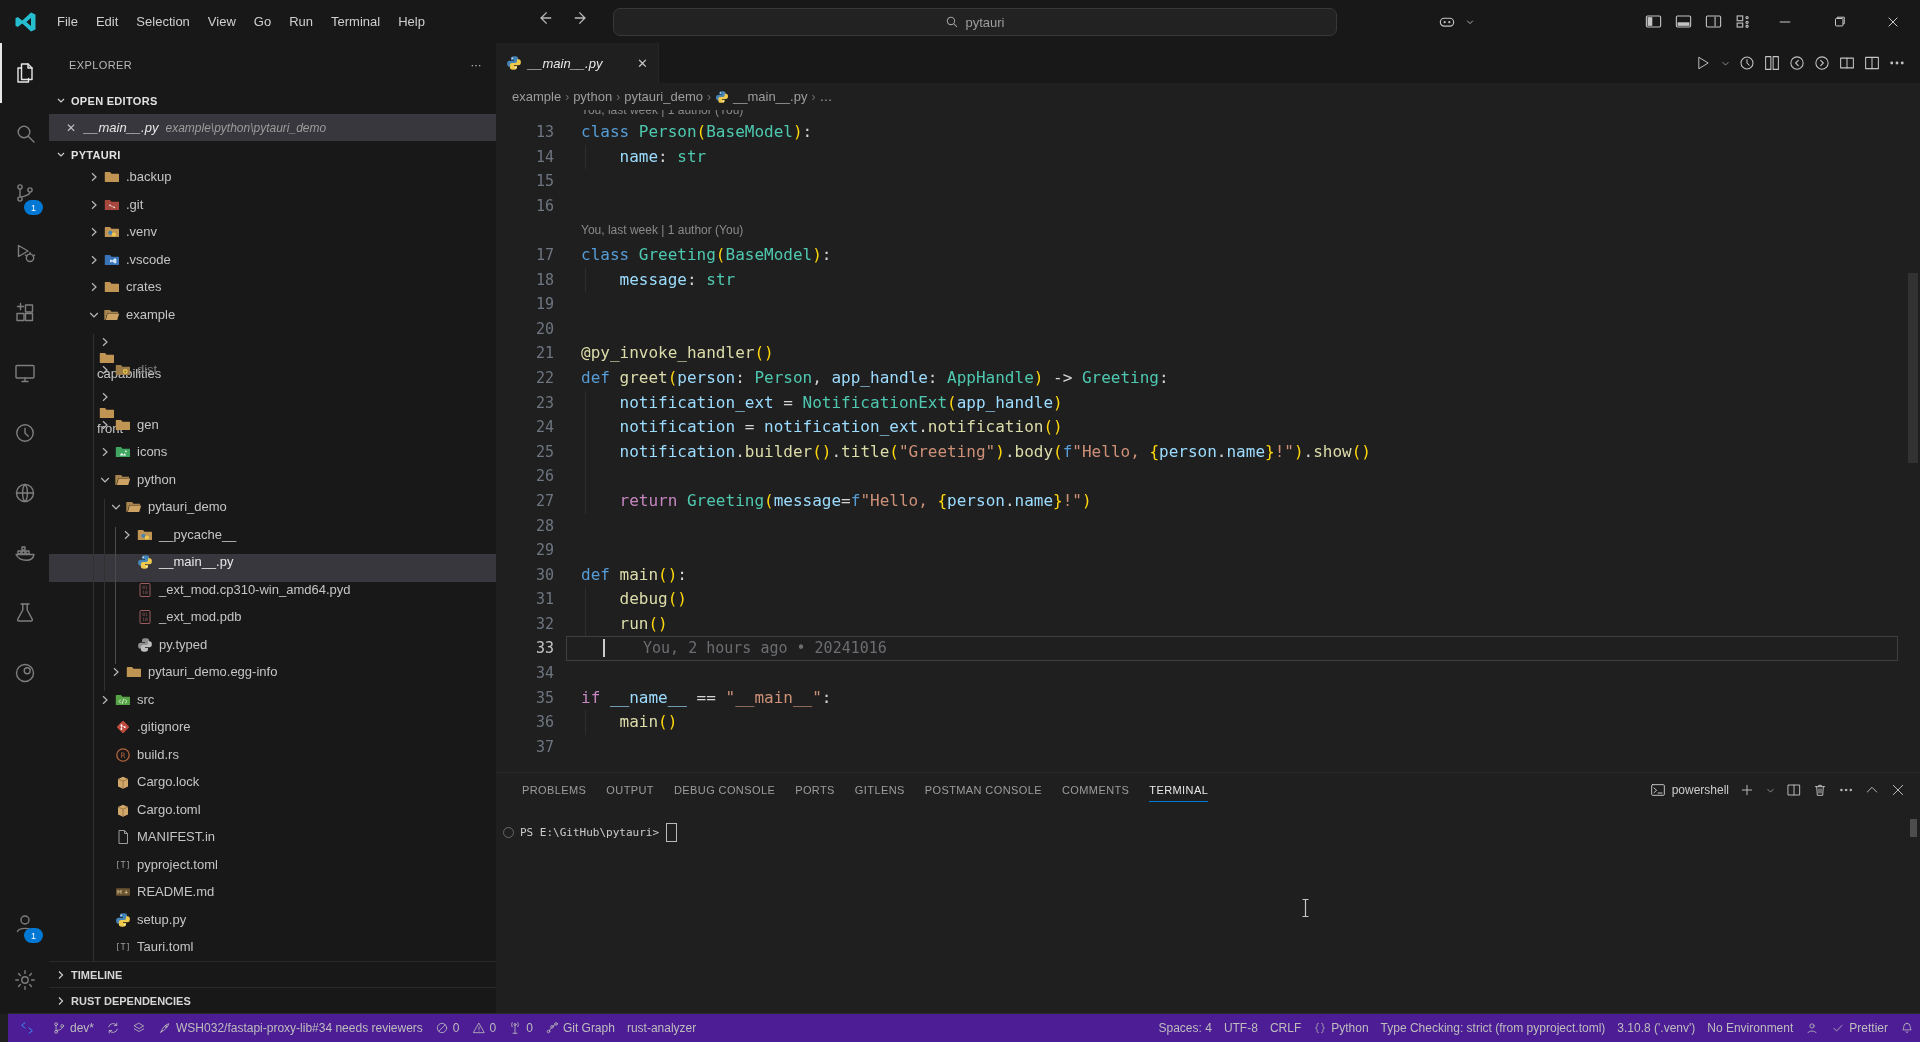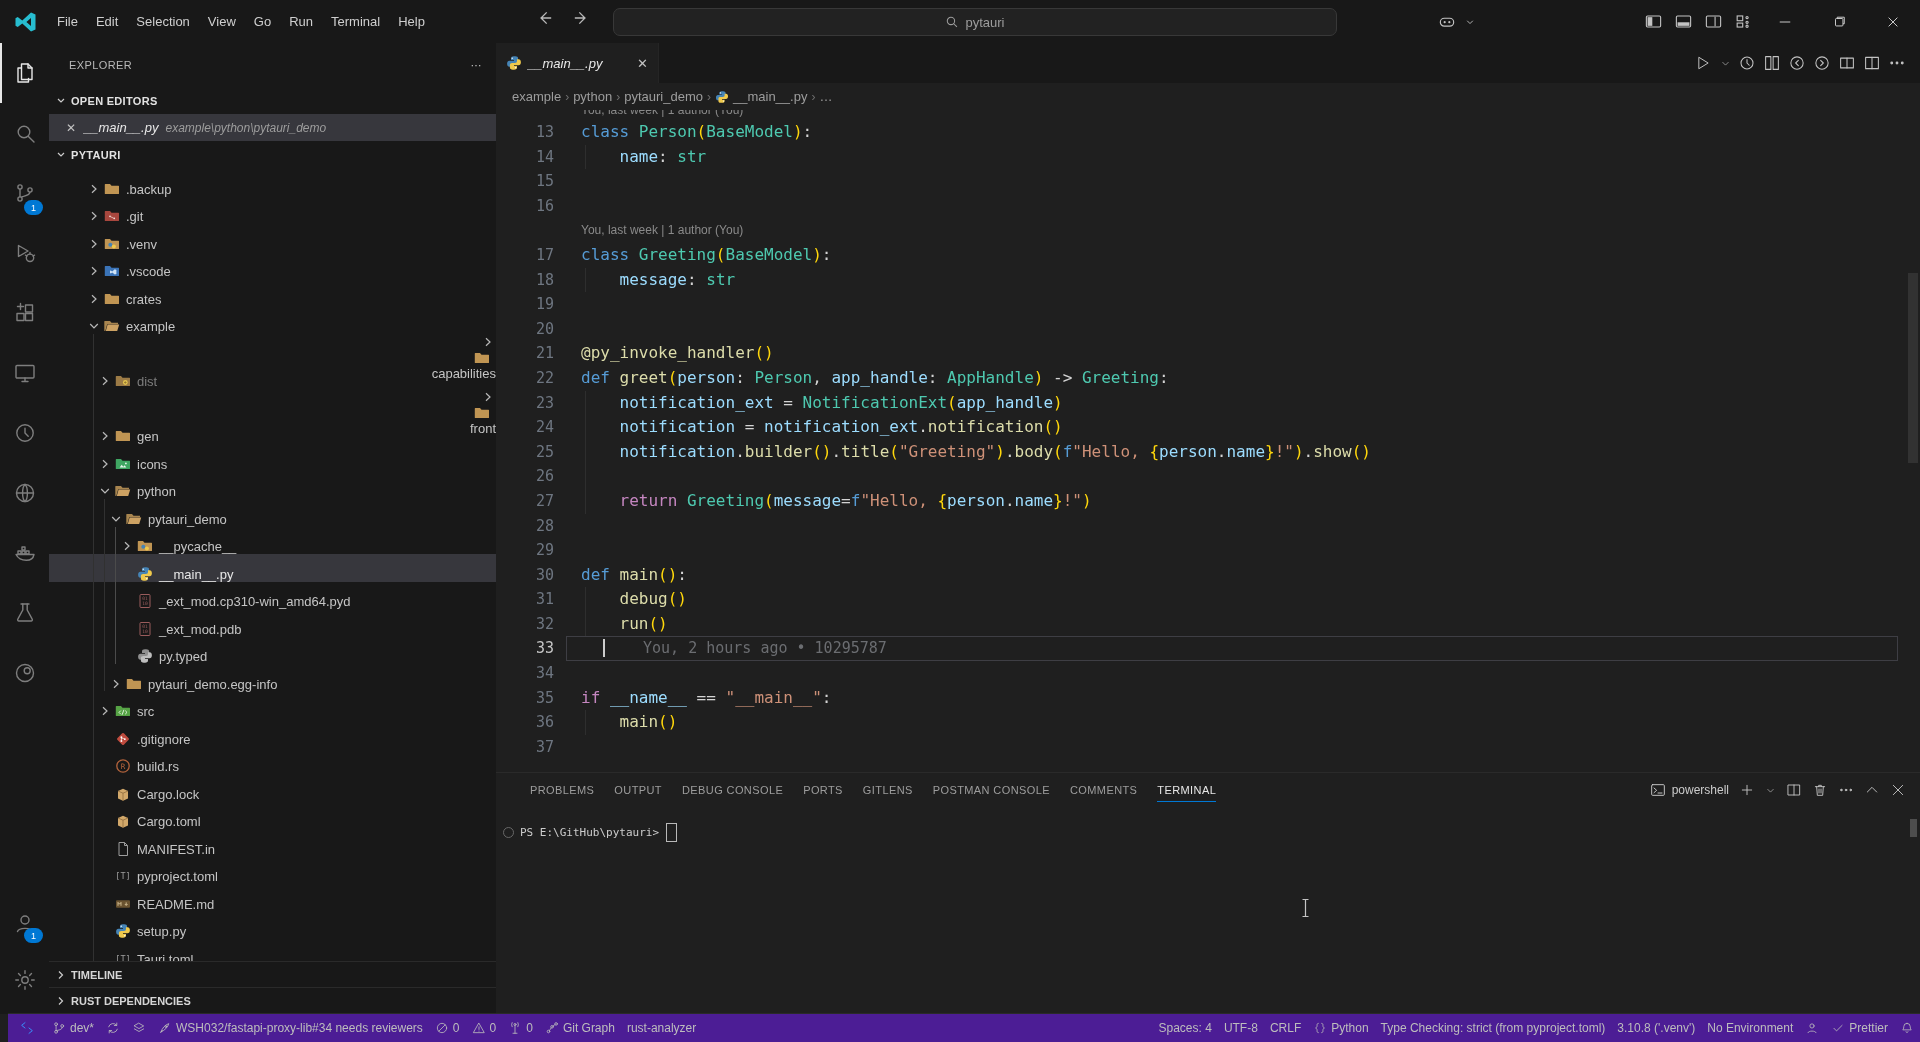--- a/index.html
+++ b/index.html
@@ -38,21 +38,21 @@
           padding-left:4px;letter-spacing:.3px}
   .sb-sec svg{width:16px;height:16px;margin-right:2px}
   #sec-openeditors{position:absolute;left:0;top:44px;width:100%}
   .oe-row{position:absolute;left:0;top:71px;width:100%;height:27px;background:#37373d;display:flex;
           align-items:center;padding-left:14px;box-sizing:border-box}
   .oe-row .fname{font-size:13px;color:#e7e7e7;font-style:italic;margin:0 7px 0 5px}
   .oe-row .fdesc{font-size:12px;color:#9d9d9d;font-style:italic;white-space:nowrap;overflow:hidden}
   .oe-row .closex{color:#c3c3c3;font-size:12px;width:16px;text-align:center}
   #sec-root{position:absolute;left:0;top:98px;width:100%}
   #tree{position:absolute;left:0;top:126px;right:0;bottom:53px;overflow:hidden}
-  .trow{position:relative;height:27.5px;display:flex;align-items:flex-end;font-size:13px;color:#c5c5c5;
+  .trow{position:relative;height:27.5px;display:flex;align-items:flex-start;font-size:13px;color:#c5c5c5;
         box-sizing:border-box;white-space:nowrap}
   .trow.sel{background:#37373d;color:#e7e7e7}
   .trow.dim{color:#7d7d7d}
   .trow .chev{width:16px;height:16px;flex:none;color:#c3c3c3}
   .trow .ticon{width:16px;height:16px;flex:none;margin:0 6px 0 2px}
   .guide{position:absolute;width:1px;background:#313131}
   .guide.hl{background:#4b4b4b}
   .sb-bottom{position:absolute;left:0;width:100%;height:27px;border-top:1px solid #2a2a2a;
              display:flex;align-items:center;font-size:11px;font-weight:bold;color:#d6d6d6;padding-left:4px;box-sizing:border-box}
   .sb-bottom svg{width:16px;height:16px;margin-right:2px}
@@ -82,21 +82,21 @@
   .crow.g::before{content:'';position:absolute;left:89px;top:0;bottom:0;width:1px;background:#2e2e2e}
   .crow.lens .ct{font-family:"Liberation Sans",sans-serif;font-size:12px;color:#8a8a8a}
   .crow.cur::after{content:'';position:absolute;left:70px;right:8px;top:0;bottom:0;border:1px solid #3e3e44}
   .caret{position:absolute;left:107px;top:3px;width:1.5px;height:18px;background:#cccccc}
   .blame{position:absolute;left:147px;color:#6b6d71;font-size:15px}
   .kw{color:#569cd6}.ctl{color:#c586c0}.typ{color:#4ec9b0}.fn{color:#dcdcaa}.var{color:#9cdcfe}
   .str{color:#ce9178}.pun{color:#d4d4d4}.pln{color:#d4d4d4}.b1{color:#ffd70b}
   #edscroll{position:absolute;right:2px;top:230px;width:10px;height:190px;background:rgba(120,120,120,.22)}
   
   #panel{position:absolute;left:496px;top:772px;right:0;bottom:28px;background:#1f1f1f;border-top:1px solid #2a2a2a}
-  #paneltabs{position:absolute;left:8px;top:0;right:0;height:34px;display:flex;align-items:center;padding-left:16px}
+  #paneltabs{position:absolute;left:0;top:0;right:0;height:34px;display:flex;align-items:center;padding-left:16px}
   .ptab{font-size:11px;letter-spacing:.4px;color:#9d9d9d;padding:0 10px;height:100%;display:flex;align-items:center;position:relative}
   .ptab.active{color:#e7e7e7}
   .ptab.active::after{content:'';position:absolute;left:10px;right:10px;bottom:5px;height:1px;background:#0078d4}
   #panelactions{margin-left:auto;display:flex;align-items:center;gap:10px;padding-right:14px;color:#c3c3c3}
   #panelactions svg{width:16px;height:16px}
   #shell-label{display:flex;align-items:center;gap:6px;font-size:12px;color:#cccccc}
   #termbody{position:absolute;left:0;top:34px;right:0;bottom:0;font-family:"DejaVu Sans Mono",monospace;
             font-size:11px;color:#cccccc}
   #termline{position:absolute;left:24px;top:16px;display:flex;align-items:center}
   #termdeco{position:absolute;left:7px;top:20px;width:9px;height:9px;border:1px solid #686868;border-radius:50%}
@@ -830,21 +830,21 @@
           <div class="crow g"><span class="ln">23</span><span class="ct"><span class="pln">    </span><span class="var">notification_ext</span><span class="pun"> = </span><span class="typ">NotificationExt</span><span class="b1">(</span><span class="var">app_handle</span><span class="b1">)</span></span></div>
           <div class="crow g"><span class="ln">24</span><span class="ct"><span class="pln">    </span><span class="var">notification</span><span class="pun"> = </span><span class="var">notification_ext</span><span class="pun">.</span><span class="fn">notification</span><span class="b1">()</span></span></div>
           <div class="crow g"><span class="ln">25</span><span class="ct"><span class="pln">    </span><span class="var">notification</span><span class="pun">.</span><span class="fn">builder</span><span class="b1">()</span><span class="pun">.</span><span class="fn">title</span><span class="b1">(</span><span class="str">"Greeting"</span><span class="b1">)</span><span class="pun">.</span><span class="fn">body</span><span class="b1">(</span><span class="kw">f</span><span class="str">"Hello, </span><span class="b1">{</span><span class="var">person</span><span class="pun">.</span><span class="var">name</span><span class="b1">}</span><span class="str">!"</span><span class="b1">)</span><span class="pun">.</span><span class="fn">show</span><span class="b1">()</span></span></div>
           <div class="crow g"><span class="ln">26</span><span class="ct"></span></div>
           <div class="crow g"><span class="ln">27</span><span class="ct"><span class="pln">    </span><span class="ctl">return </span><span class="typ">Greeting</span><span class="b1">(</span><span class="var">message</span><span class="pun">=</span><span class="kw">f</span><span class="str">"Hello, </span><span class="b1">{</span><span class="var">person</span><span class="pun">.</span><span class="var">name</span><span class="b1">}</span><span class="str">!"</span><span class="b1">)</span></span></div>
           <div class="crow"><span class="ln">28</span><span class="ct"></span></div>
           <div class="crow"><span class="ln">29</span><span class="ct"></span></div>
           <div class="crow"><span class="ln">30</span><span class="ct"><span class="kw">def </span><span class="fn">main</span><span class="b1">()</span><span class="pun">:</span></span></div>
           <div class="crow g"><span class="ln">31</span><span class="ct"><span class="pln">    </span><span class="fn">debug</span><span class="b1">()</span></span></div>
           <div class="crow g"><span class="ln">32</span><span class="ct"><span class="pln">    </span><span class="fn">run</span><span class="b1">()</span></span></div>
-          <div class="crow cur"><span class="ln">33</span><span class="ct"></span><span class="caret"></span><span class="blame">You, 2 hours ago • 10295787</span></div>
+          <div class="crow cur"><span class="ln">33</span><span class="ct"></span><span class="caret"></span><span class="blame">You, 2 hours ago • 20241016</span></div>
           <div class="crow"><span class="ln">34</span><span class="ct"></span></div>
           <div class="crow"><span class="ln">35</span><span class="ct"><span class="ctl">if </span><span class="var">__name__</span><span class="pun"> == </span><span class="str">"__main__"</span><span class="pun">:</span></span></div>
           <div class="crow g"><span class="ln">36</span><span class="ct"><span class="pln">    </span><span class="fn">main</span><span class="b1">()</span></span></div>
           <div class="crow"><span class="ln">37</span><span class="ct"></span></div>
         </div>
     </div>
     <div id="edscroll"></div>
   </div>
 
   <div id="panel">

